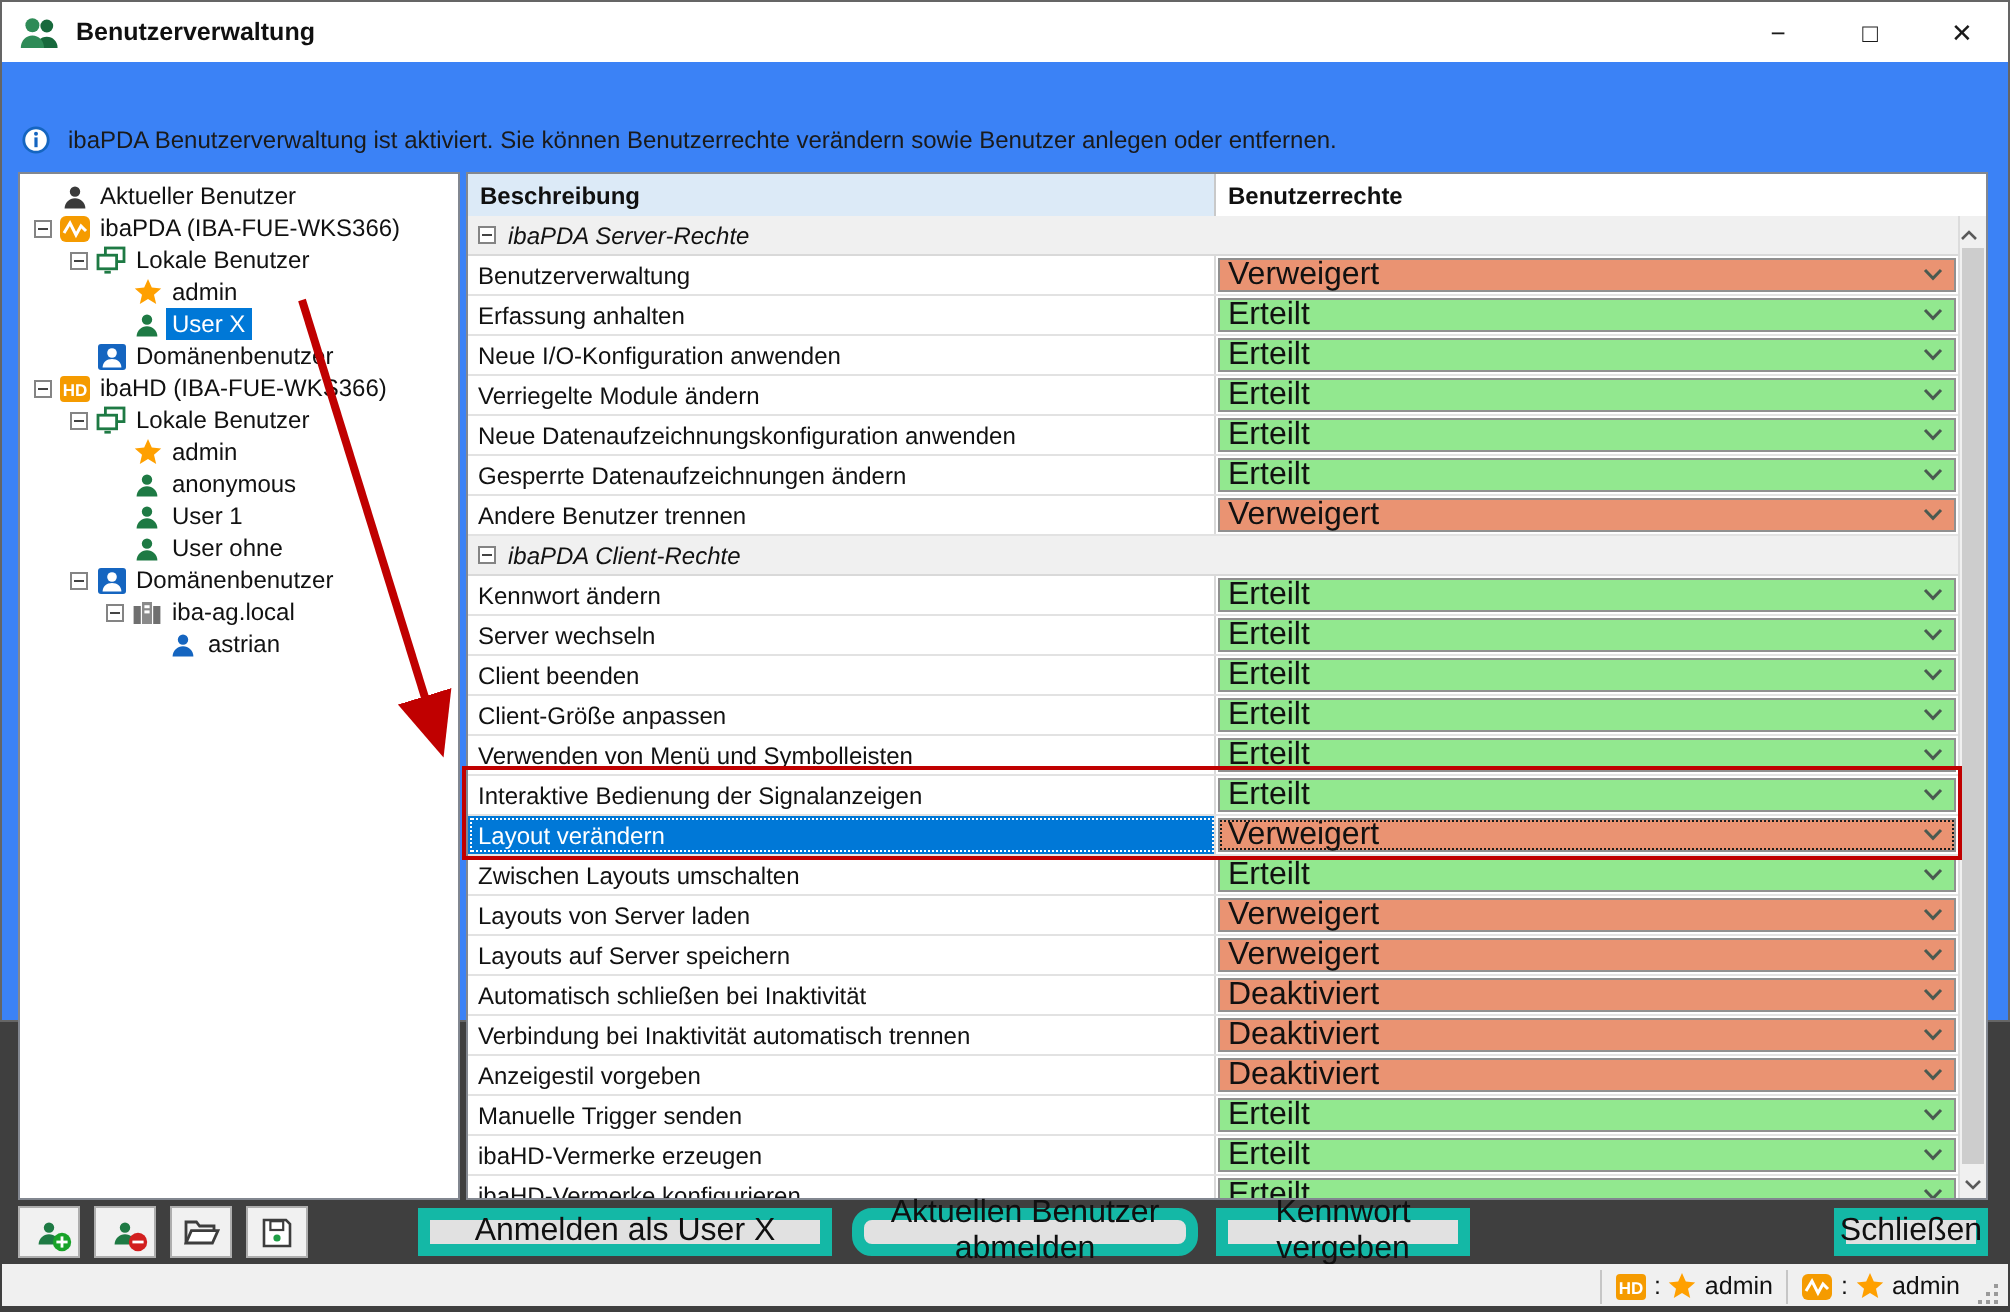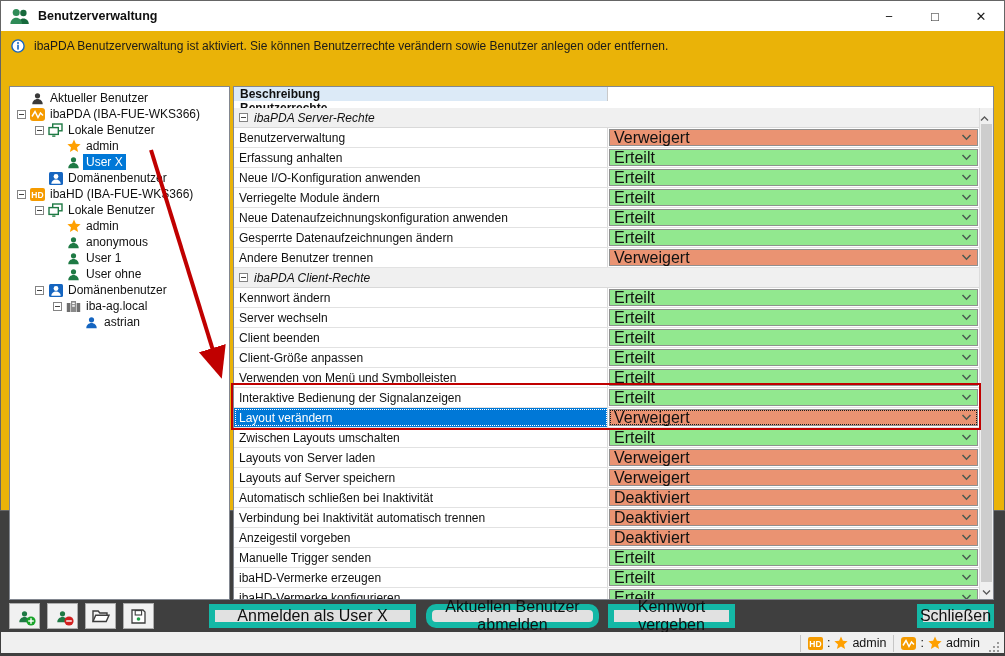--- a/index.html
+++ b/index.html
@@ -1,44 +1,44 @@
 <!DOCTYPE html>
 <html><head>
 <meta charset="utf-8">
 <style>
   html,body{margin:0;padding:0}
   body{width:1005px;height:656px;position:relative;overflow:hidden;
        font-family:"Liberation Sans",sans-serif;background:#3f3f3f;}
-  .win{position:absolute;left:0;top:0;width:1005px;height:511px;background:#eab308;
+  .win{position:absolute;left:0;top:0;width:1005px;height:511px;background:#3b82f6;
        border:1px solid #656565;box-sizing:border-box;}
   
   .titlebar{position:absolute;left:0;top:0;right:0;height:30px;background:#fff;
             display:flex;align-items:center;}
   .appicon{margin-left:9px;display:flex;align-items:center;}
   .title{font-size:12.5px;font-weight:700;color:#101010;margin-left:8px;}
   .wctrls{margin-left:auto;display:flex;height:100%;}
   .wc{width:46px;display:flex;align-items:center;justify-content:center;
       font-size:13px;color:#1a1a1a;cursor:default;}
   
   .notices{position:absolute;top:34px;left:0;right:0;}
   .notice{display:flex;align-items:center;gap:9px;padding-left:10px;height:21px;
-          font-size:12px;color:#1a1a1a;}
+          font-size:12px;color:#1a1a1a;margin-top:24px;}
   
   .treepanel{position:absolute;left:8px;top:85px;width:221px;height:514px;background:#fff;
              border:1px solid #828790;box-sizing:border-box;overflow:hidden;padding-top:3px;}
   .titem{height:16px;display:flex;align-items:center;font-size:12px;white-space:nowrap;color:#111;text-align:center;}
   .exp{width:13px;flex:0 0 13px;display:flex;align-items:center;justify-content:center;}
   .ticon{width:19px;flex:0 0 19px;display:flex;align-items:center;justify-content:center;}
   .tlabel{padding:1px 3px;}
   .tsel{background:#0078D7;color:#fff;}
   
   .tablewrap{position:absolute;left:232px;top:85px;width:761px;height:514px;background:#fff;
              border:1px solid #828790;box-sizing:border-box;overflow:hidden;}
   .thead{display:flex;height:21px;border-bottom:1px solid #c9c9c9;font-weight:700;
-         font-size:12px;color:#101010;flex-direction:column;}
+         font-size:12px;color:#101010;}
   .th1{width:374px;background:#DCEAF7;display:flex;align-items:center;padding-left:6px;
        border-right:1px solid #c9c9c9;box-sizing:border-box;}
   .th2{flex:1;display:flex;align-items:center;padding-left:6px;background:#fff;}
   .rows{position:absolute;top:21px;left:0;right:14px;bottom:0;overflow:hidden;}
   .trow{display:flex;height:20px;box-sizing:border-box;border-bottom:1px solid #e2e2e2;}
   .grow{display:flex;align-items:center;gap:6px;background:#F0F0F0;height:20px;
         padding-left:5px;font-size:12px;border-bottom:1px solid #d9d9d9;box-sizing:border-box;color:#111;font-style:italic;}
   .cdesc{width:374px;box-sizing:border-box;padding:0 5px;display:flex;align-items:center;
          border-right:1px solid #d9d9d9;font-size:12px;background:#fff;overflow:hidden;
          white-space:nowrap;color:#111;}

